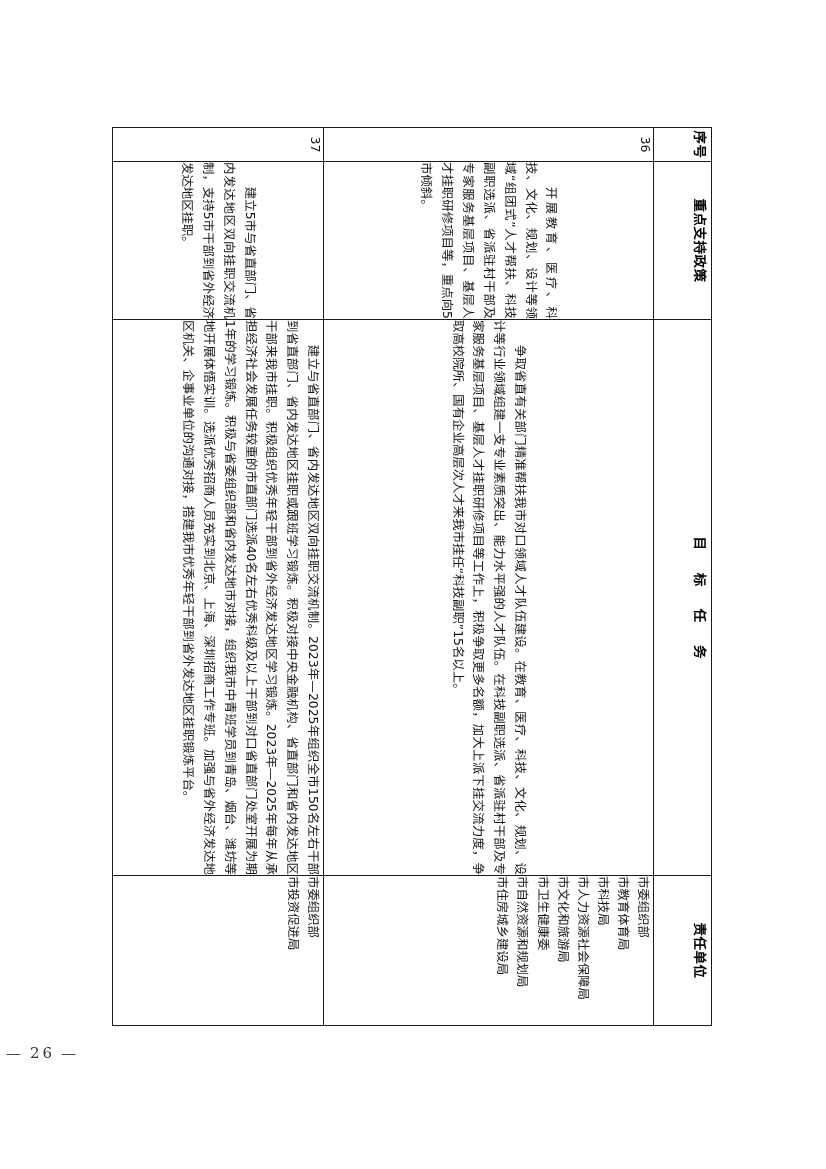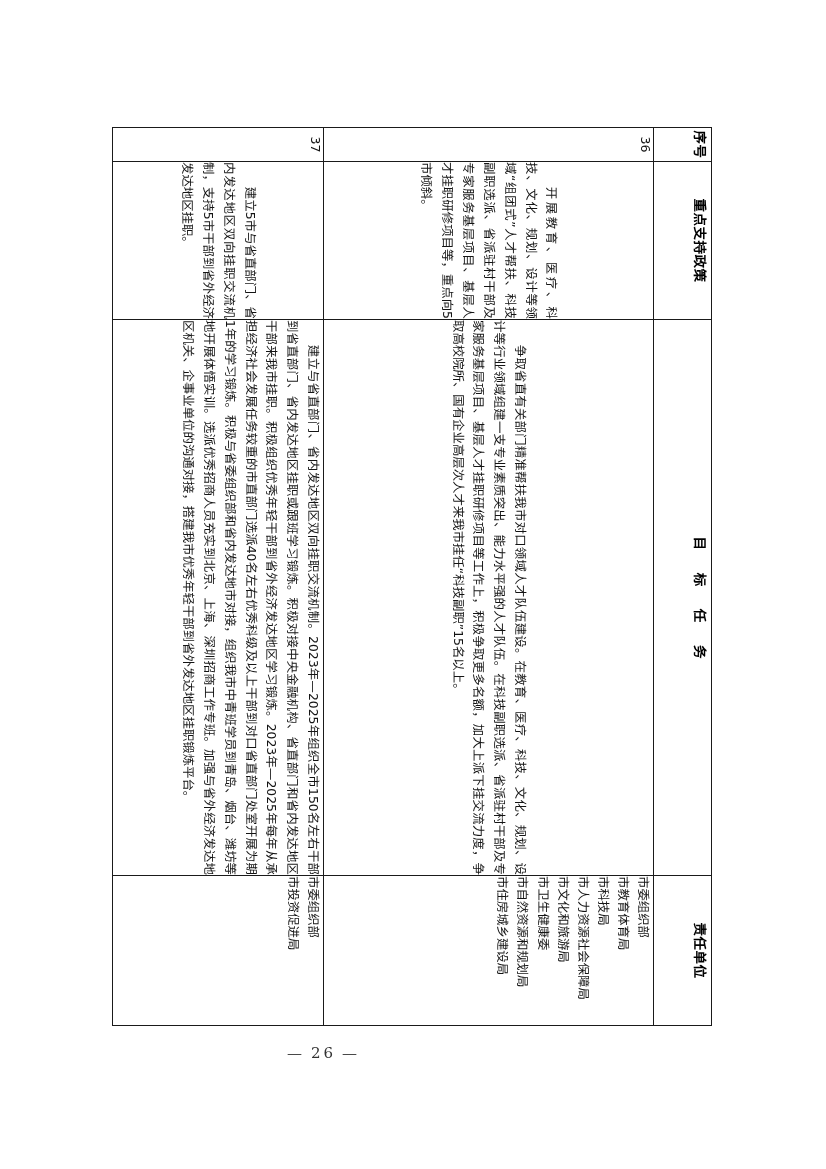--- a/index.html
+++ b/index.html
@@ -124,21 +124,21 @@
   
   td.cell-task.v-center,
   td.cell-policy.v-center { vertical-align: middle; }
 
   
   #page-footer {
     position: absolute;
     left: 0;
     right: 0;
     top: 1044px;
-    text-align: right;
+    text-align: left;
     font-size: 15px;
     color: #333;
     font-family: "DejaVu Serif", "Liberation Serif", serif;
     letter-spacing: 3px;
   }
   #page-footer .dash { padding: 0 6px; color: #444; }
   
   #page-footer { padding-right: 460px; }
 </style>
 </head>

